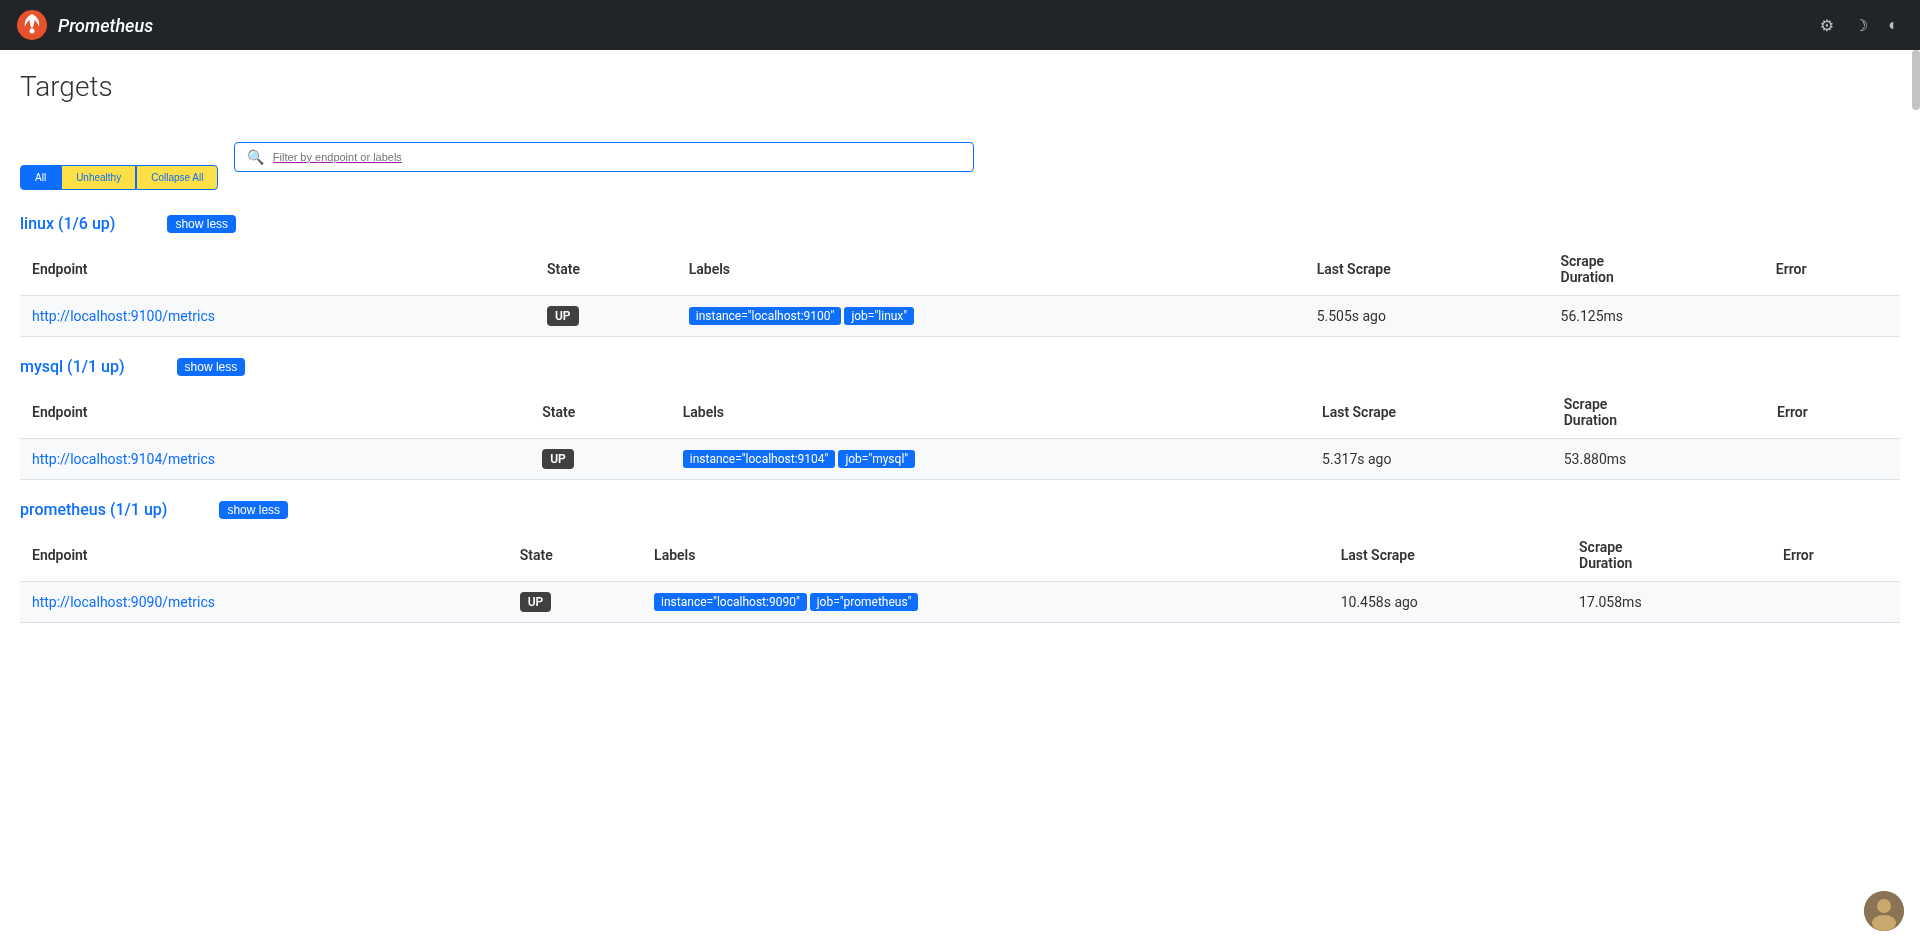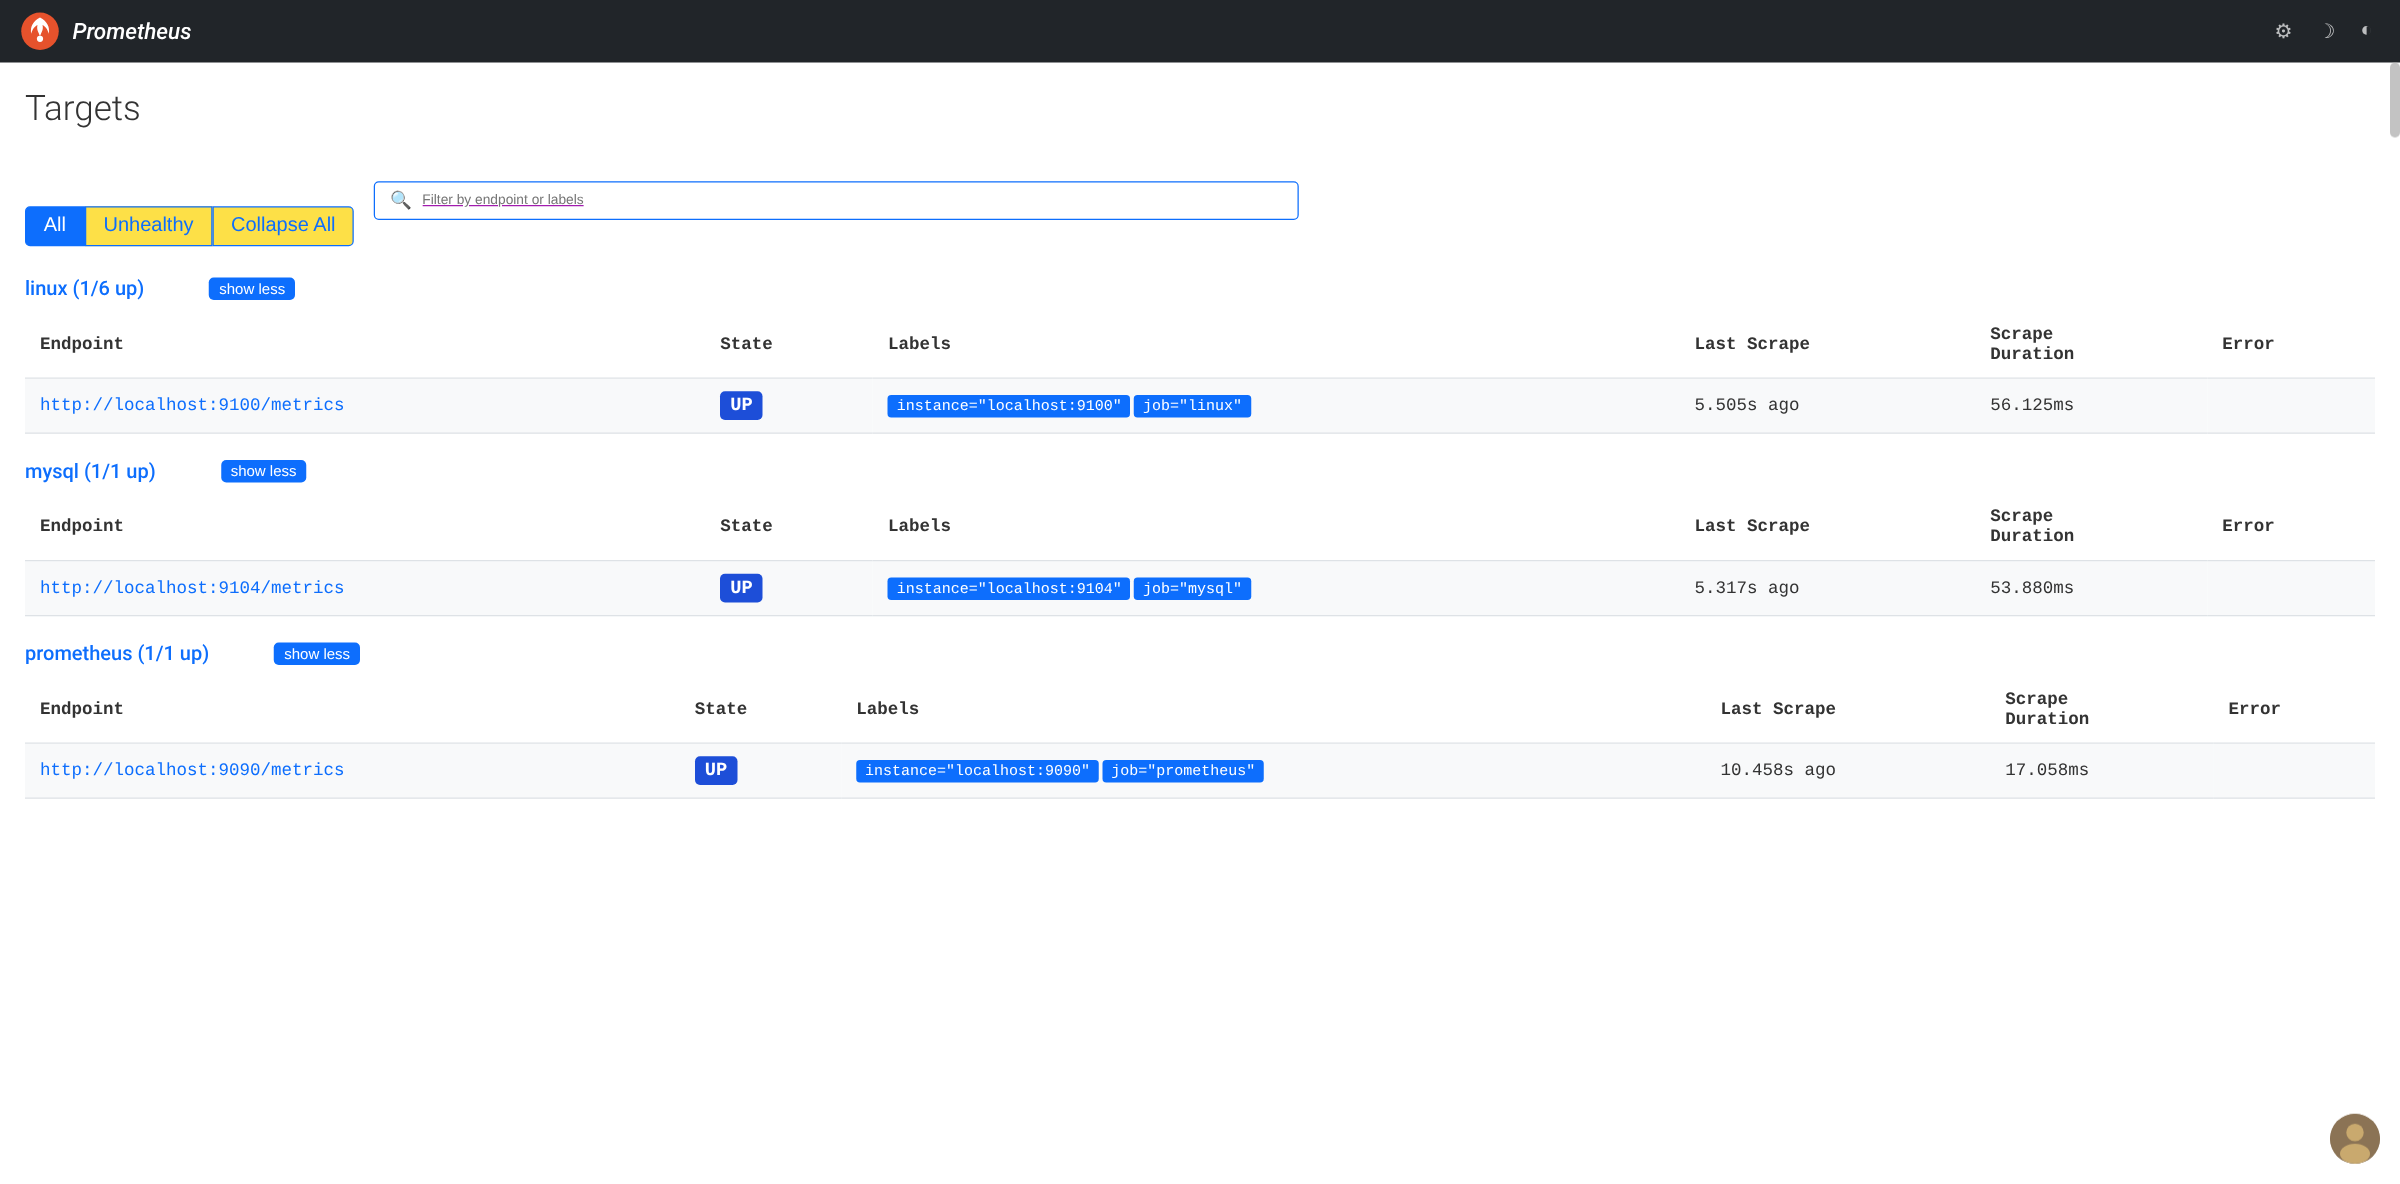--- a/index.html
+++ b/index.html
@@ -92,21 +92,21 @@
     }
 
     .btn-group {
       display: flex;
       gap: 0;
     }
     .btn {
       padding: 6px 14px;
       border: 1px solid #0d6efd;
       cursor: pointer;
-      font-size: 16px;
+      font-size: 10px;
       border-radius: 0;
       margin-top: 42px;
     }
     .btn:first-child { border-radius: 4px 0 0 4px; }
     .btn:last-child { border-radius: 0 4px 4px 0; }
     .btn-primary {
       background: #0d6efd;
       color: #fff;
     }
     .btn-outline {
@@ -161,21 +161,20 @@
       font-size: 12px;
       cursor: pointer;
       margin-left: 44px;
     }
 
     
     .target-table {
       width: 100%;
       border-collapse: collapse;
       margin-bottom: 20px;
-      font-family: Liberation Mono, monospace;
     }
     .target-table th {
       text-align: left;
       padding: 10px 12px;
       border-bottom: 1px solid #dee2e6;
       font-weight: 600;
       font-size: 14px;
       color: #333;
       background: #fff;
     }
@@ -187,25 +186,25 @@
     .target-table tbody tr {
       background: #f8f9fa;
     }
 
     .endpoint-link {
       color: #0d6efd;
       text-decoration: none;
     }
 
     .badge-up {
-      background: #1d4ed8;
+      background: #404040;
       color: #fff;
       padding: 3px 8px;
       border-radius: 4px;
-      font-size: 15px;
+      font-size: 12px;
       font-weight: 600;
       display: inline-block;
     }
 
     .label-badge {
       background: #0d6efd;
       color: #fff;
       padding: 2px 7px;
       border-radius: 3px;
       font-size: 12px;

